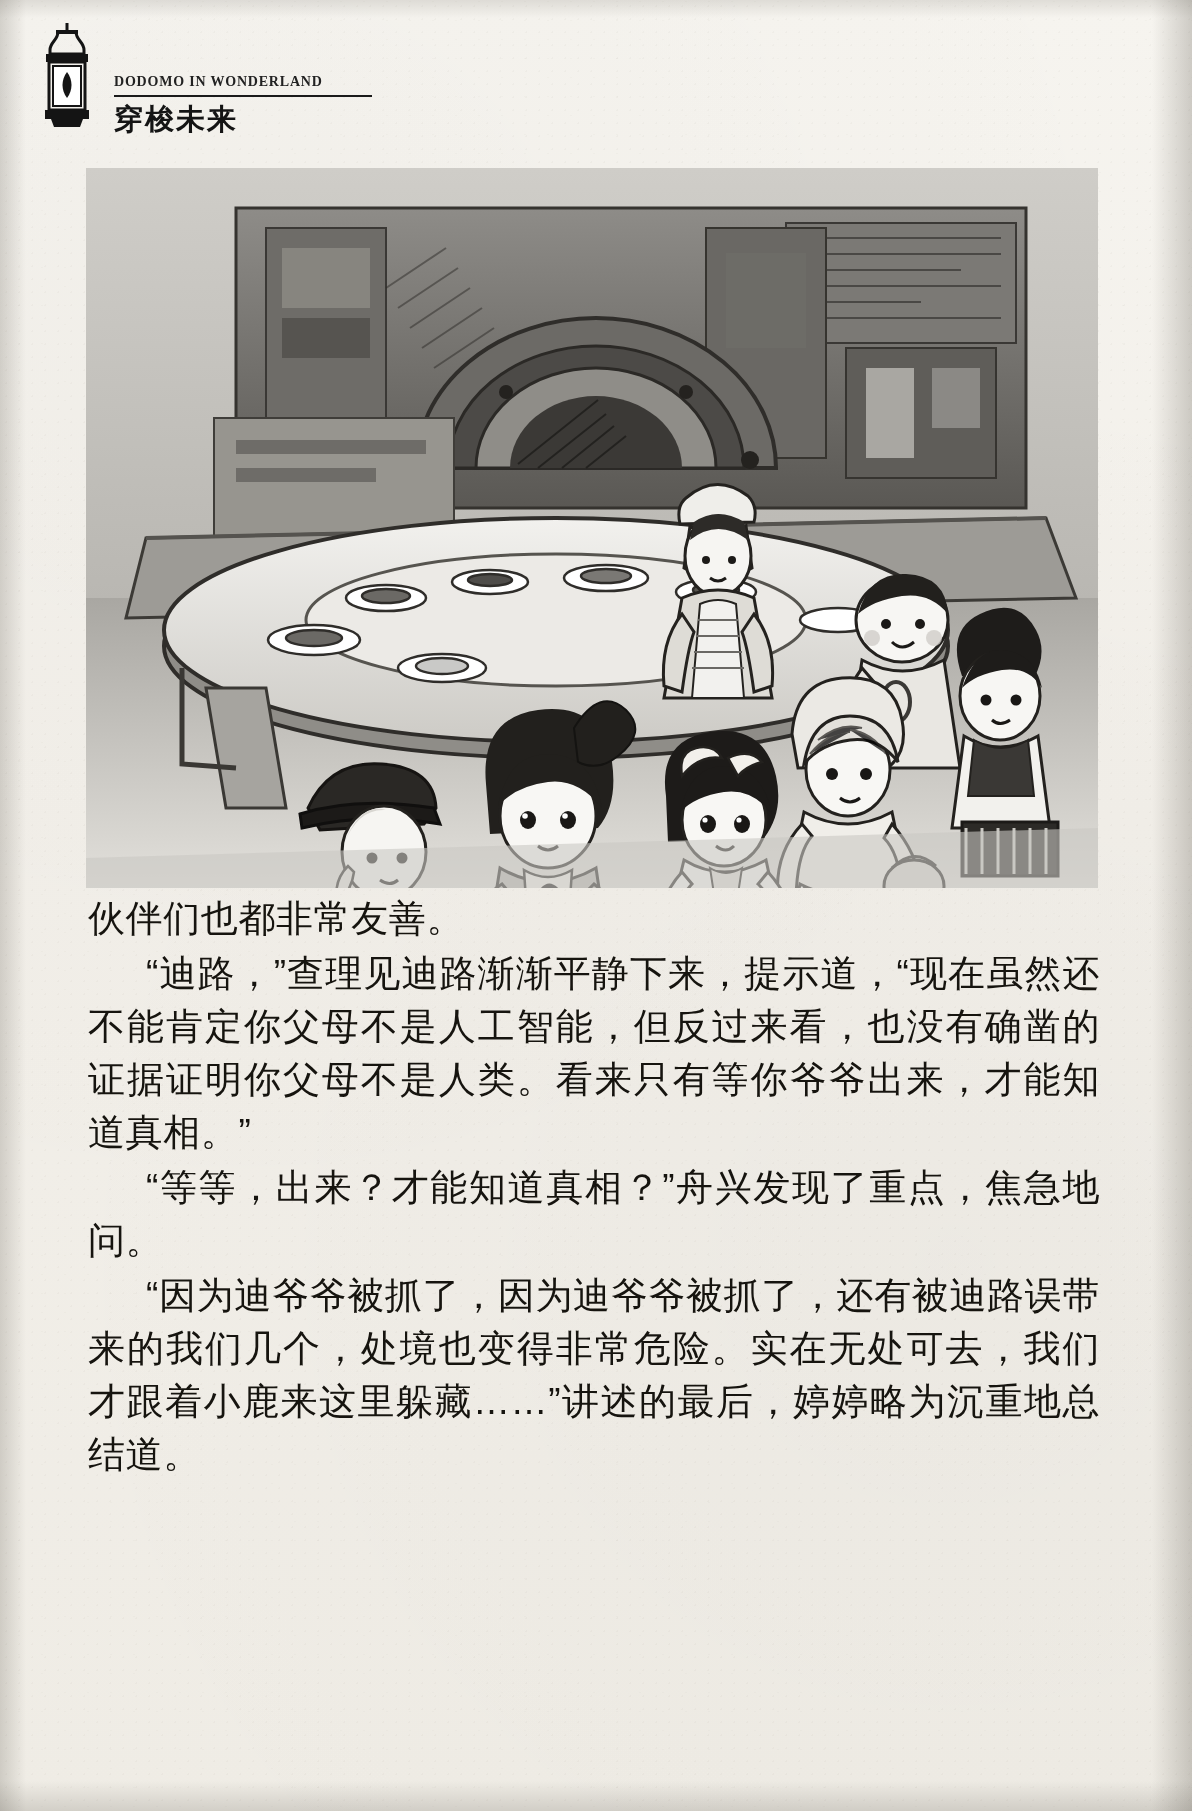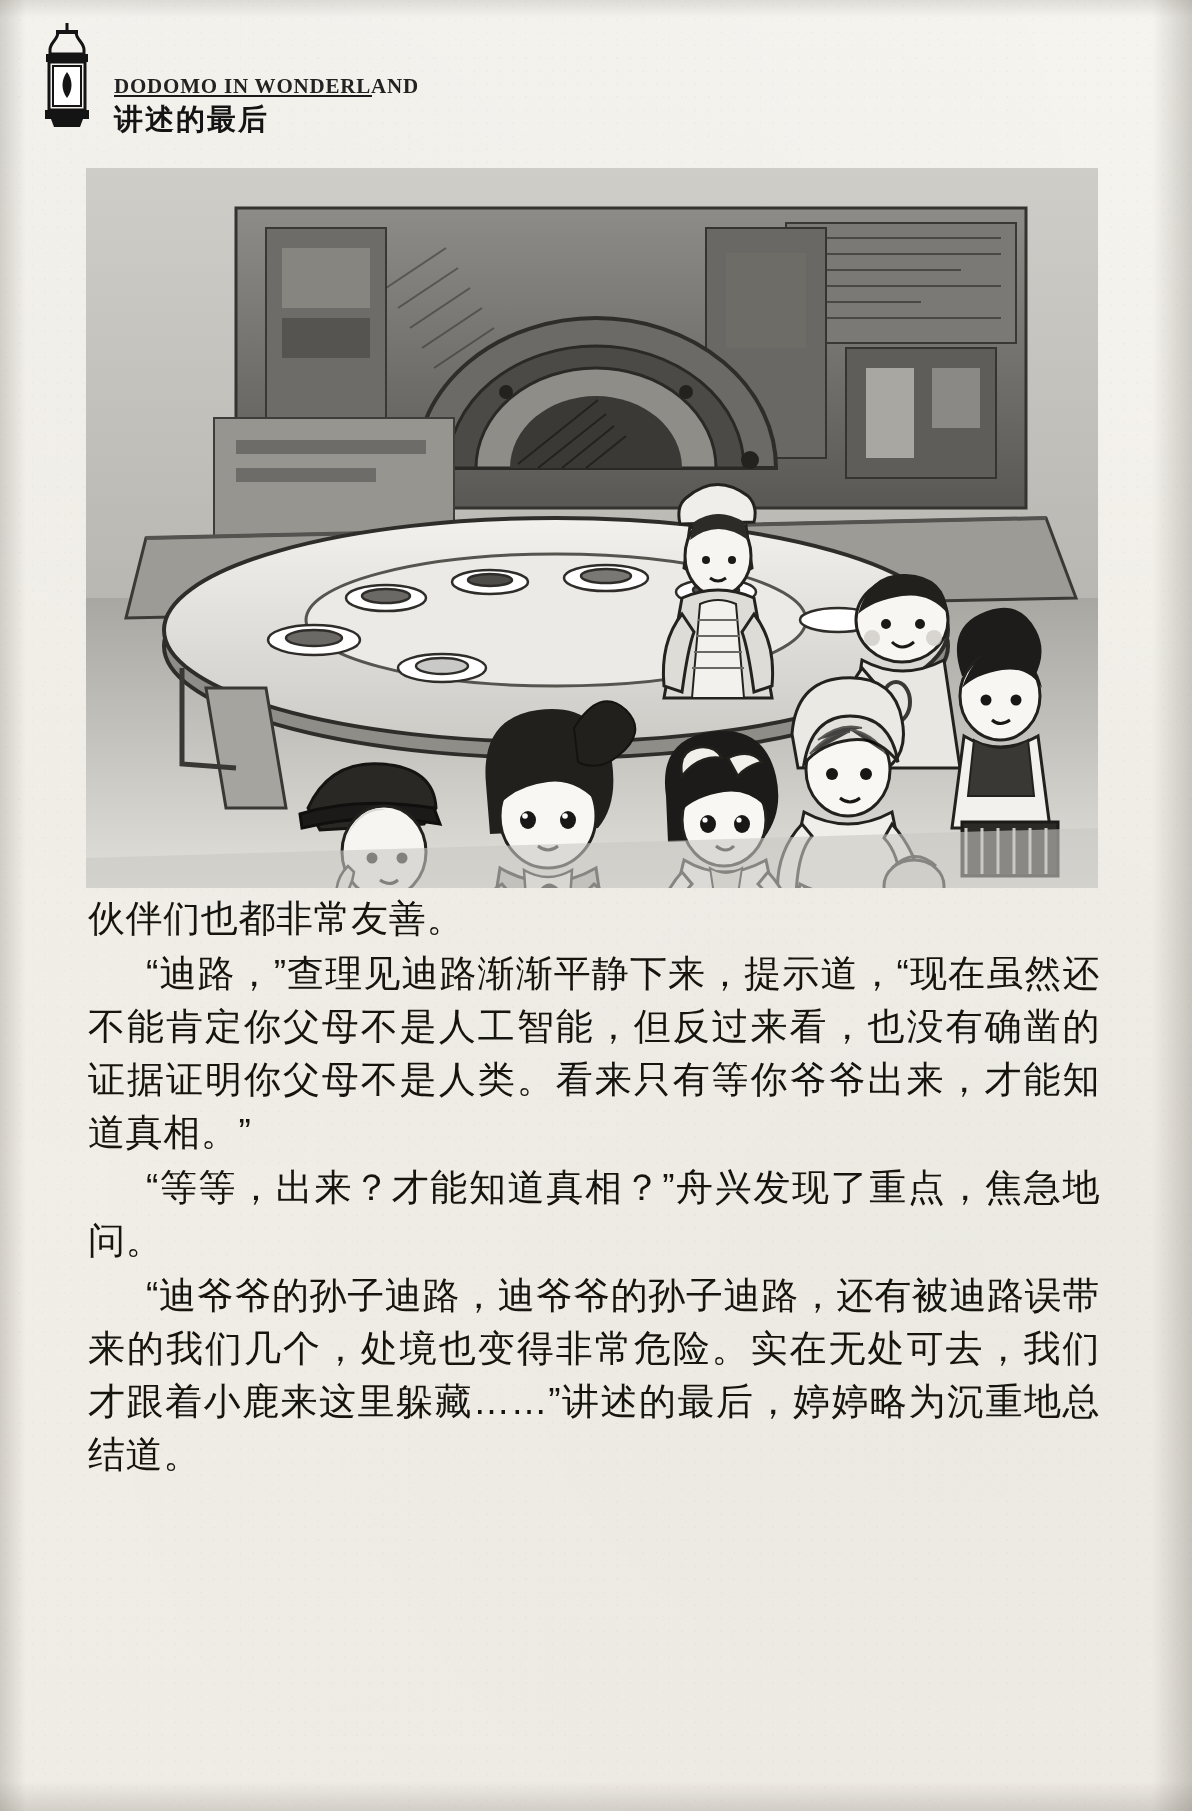--- a/index.html
+++ b/index.html
@@ -81,21 +81,21 @@
     color: #1a1a1a;
     letter-spacing: 1px;
     white-space: nowrap;
     text-shadow: 1px 1px 0 rgba(0,0,0,.25);
   }
   .series-sub {
     position: absolute;
     left: 78px;
     top: 58px;
     font-family: "Liberation Serif", serif;
-    font-size: 21px;
+    font-size: 14px;
     font-weight: 700;
     color: #222;
     letter-spacing: .8px;
     white-space: nowrap;
   }
   .series-rule {
     position: absolute;
     left: 78px;
     top: 79px;
     width: 258px;
@@ -186,21 +186,21 @@
         <rect x="13" y="42" width="36" height="48"></rect>
         <rect x="17" y="46" width="28" height="40" fill="#ffffff" stroke="#141414" stroke-width="2"></rect>
         <path d="M31 52 C25 60 25 70 31 78 C37 70 37 60 31 52 Z" fill="#141414" stroke="none"></path>
         <rect x="9" y="90" width="44" height="9" fill="#141414" stroke="none"></rect>
         <path d="M15 99 h32 l-3 8 h-26 z" fill="#141414" stroke="none"></path>
       </g>
     </svg>
 
     <div class="series-sub">DODOMO IN WONDERLAND</div>
     <div class="series-rule"></div>
-    <div class="series-vol">讲述的最后</div>
+    <div class="series-vol">穿梭未来</div>
   </div>
 
   <div class="illustration">
     <svg viewBox="0 0 1012 720" width="1012" height="720">
       <defs>
         <linearGradient id="bgGrad" x1="0" y1="0" x2="0" y2="1">
           <stop offset="0%" stop-color="#cfcdc8"></stop>
           <stop offset="60%" stop-color="#b9b7b2"></stop>
           <stop offset="100%" stop-color="#d9d7d2"></stop>
         </linearGradient>
@@ -460,21 +460,21 @@
       </g>
 
       <path d="M0 690 L1012 660 L1012 720 L0 720 Z" fill="#cac8c3" opacity=".6"></path>
     </svg>
   </div>
 
   <div class="body-text">
     <p>伙伴们也都非常友善。</p>
     <p class="indent">“迪路，”查理见迪路渐渐平静下来，提示道，“现在虽然还不能肯定你父母不是人工智能，但反过来看，也没有确凿的证据证明你父母不是人类。看来只有等你爷爷出来，才能知道真相。”</p>
     <p class="indent">“等等，出来？才能知道真相？”舟兴发现了重点，焦急地问。</p>
-    <p class="indent">“迪爷爷的孙子迪路，迪爷爷的孙子迪路，还有被迪路误带来的我们几个，处境也变得非常危险。实在无处可去，我们才跟着小鹿来这里躲藏……”讲述的最后，婷婷略为沉重地总结道。</p>
+    <p class="indent">“因为迪爷爷被抓了，因为迪爷爷被抓了，还有被迪路误带来的我们几个，处境也变得非常危险。实在无处可去，我们才跟着小鹿来这里躲藏……”讲述的最后，婷婷略为沉重地总结道。</p>
   </div>
 
 
   <div class="edge-shadow-left"></div>
   <div class="edge-shadow-top"></div>
   <div class="edge-shadow-right"></div>
   <div class="edge-shadow-bottom"></div>
 </div>
 
 </body></html>

